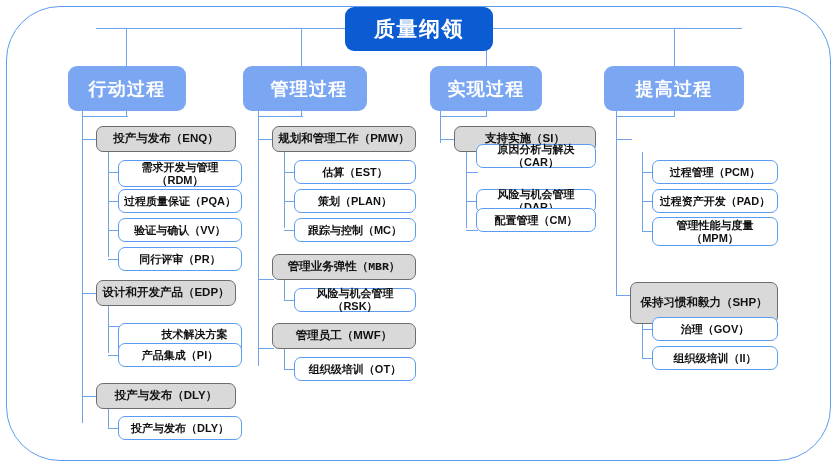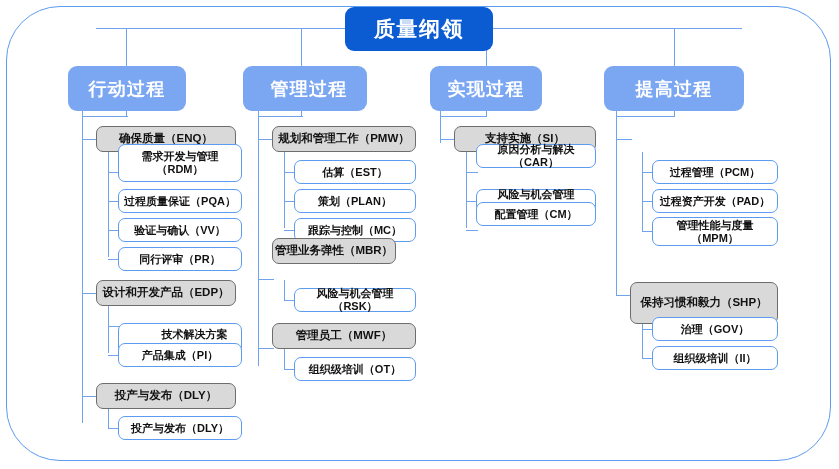--- a/index.html
+++ b/index.html
@@ -103,25 +103,25 @@
 
   <div class="col-head" style="left:68px;top:66px;width:118px;">行动过程</div>
 
   <div class="ln lnv" style="left:126px;top:28px;height:38px;"></div>
 
   <div class="ln lnv" style="left:82px;top:111px;height:312px;"></div>
   <div class="ln lnv" style="left:126px;top:111px;height:6px;"></div>
   <div class="ln lnh" style="left:82px;top:116px;width:46px;"></div>
 
   <div class="ln lnh" style="left:82px;top:139px;width:16px;"></div>
-  <div class="n2" style="left:96px;top:126px;width:140px;height:26px;">确保质量（ENQ）</div>
+  <div class="n2" style="left:96px;top:126px;width:140px;height:26px;">投产与发布（ENQ）</div>
   <div class="ln lnv" style="left:108px;top:152px;height:105px;"></div>
 
   <div class="ln lnh" style="left:108px;top:172px;width:12px;"></div>
-  <div class="n3" style="left:118px;top:144px;width:124px;height:38px;">需求开发与管理（RDM）</div>
+  <div class="n3" style="left:118px;top:160px;width:124px;height:27px;">需求开发与管理（RDM）</div>
 
   <div class="ln lnh" style="left:108px;top:201px;width:12px;"></div>
   <div class="n3" style="left:118px;top:189px;width:124px;height:24px;">过程质量保证（PQA）</div>
 
   <div class="ln lnh" style="left:108px;top:230px;width:12px;"></div>
   <div class="n3" style="left:118px;top:218px;width:124px;height:24px;">验证与确认（VV）</div>
 
   <div class="ln lnh" style="left:108px;top:259px;width:12px;"></div>
   <div class="n3" style="left:118px;top:247px;width:124px;height:24px;">同行评审（PR）</div>
 
@@ -155,21 +155,21 @@
   <div class="ln lnh" style="left:284px;top:172px;width:12px;"></div>
   <div class="n3" style="left:294px;top:160px;width:122px;height:24px;">估算（EST）</div>
 
   <div class="ln lnh" style="left:284px;top:201px;width:12px;"></div>
   <div class="n3" style="left:294px;top:189px;width:122px;height:24px;">策划（PLAN）</div>
 
   <div class="ln lnh" style="left:284px;top:230px;width:12px;"></div>
   <div class="n3" style="left:294px;top:218px;width:122px;height:24px;">跟踪与控制（MC）</div>
 
   <div class="ln lnh" style="left:258px;top:279px;width:16px;"></div>
-  <div class="n2" style="left:272px;top:238px;width:124px;height:26px;">管理业务弹性（MBR）</div>
+  <div class="n2" style="left:272px;top:254px;width:144px;height:26px;font-family:Liberation Mono, monospace;">管理业务弹性（MBR）</div>
   <div class="ln lnv" style="left:284px;top:280px;height:21px;"></div>
 
   <div class="ln lnh" style="left:284px;top:300px;width:12px;"></div>
   <div class="n3" style="left:294px;top:288px;width:122px;height:24px;">风险与机会管理（RSK）</div>
 
   <div class="ln lnh" style="left:258px;top:348px;width:16px;"></div>
   <div class="n2" style="left:272px;top:323px;width:144px;height:26px;">管理员工（MWF）</div>
   <div class="ln lnv" style="left:284px;top:349px;height:21px;"></div>
 
   <div class="ln lnh" style="left:284px;top:369px;width:12px;"></div>
@@ -185,21 +185,21 @@
   <div class="n2" style="left:454px;top:126px;width:142px;height:26px;">支持实施（SI）</div>
   <div class="ln lnv" style="left:466px;top:152px;height:76px;"></div>
 
   <div class="ln lnh" style="left:466px;top:172px;width:12px;"></div>
   <div class="n3" style="left:476px;top:144px;width:120px;height:24px;">原因分析与解决（CAR）</div>
 
   <div class="ln lnh" style="left:466px;top:201px;width:12px;"></div>
   <div class="n3" style="left:476px;top:189px;width:120px;height:24px;">风险与机会管理（DAR）</div>
 
   <div class="ln lnh" style="left:466px;top:230px;width:12px;"></div>
-  <div class="n3" style="left:476px;top:202px;width:120px;height:24px;">配置管理（CM）</div>
+  <div class="n3" style="left:476px;top:208px;width:120px;height:24px;">配置管理（CM）</div>
 
   <div class="col-head" style="left:604px;top:66px;width:140px;">提高过程</div>
   <div class="ln lnv" style="left:674px;top:28px;height:38px;"></div>
   <div class="ln lnv" style="left:616px;top:111px;height:185px;"></div>
   <div class="ln lnv" style="left:674px;top:111px;height:6px;"></div>
   <div class="ln lnh" style="left:616px;top:116px;width:59px;"></div>
 
   <div class="ln lnh" style="left:616px;top:139px;width:16px;"></div>
   <div class="ln lnv" style="left:642px;top:152px;height:79px;"></div>
 

